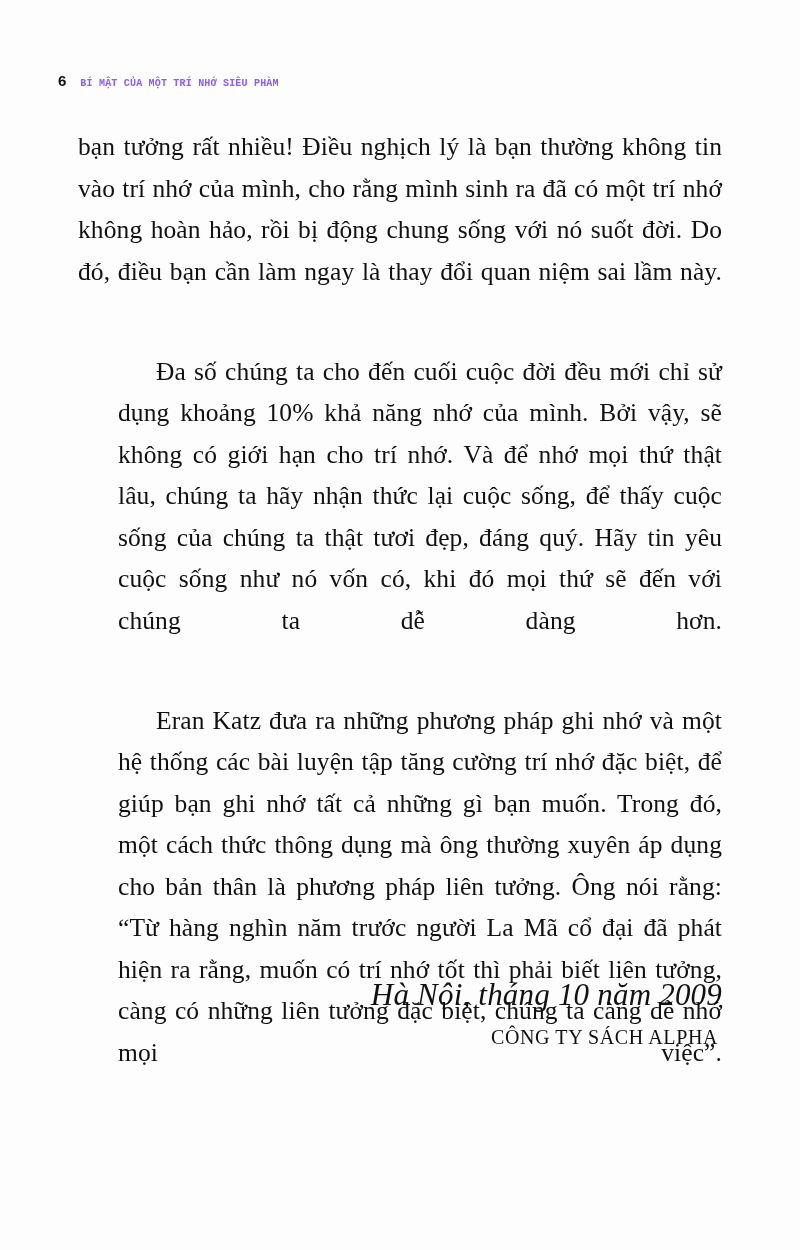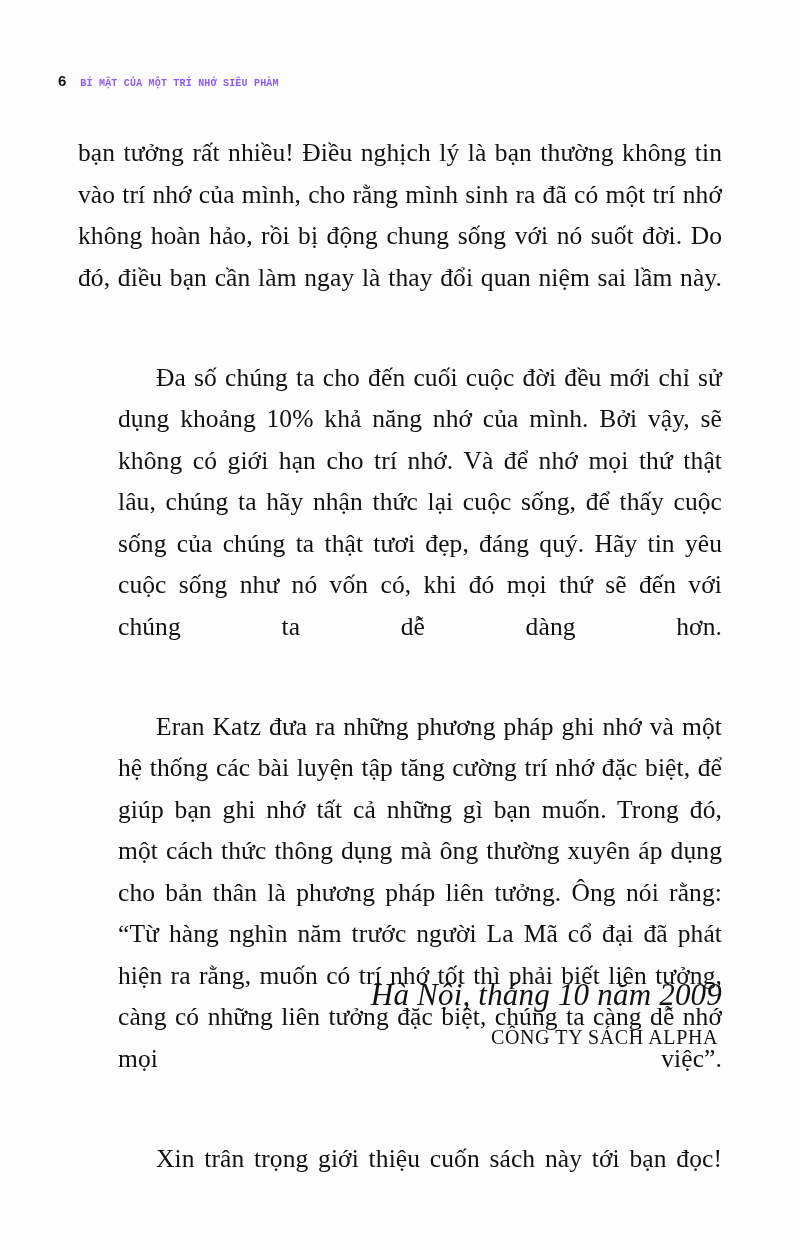--- a/index.html
+++ b/index.html
@@ -46,21 +46,21 @@
     font-family: Liberation Mono, monospace;
     font-weight: bold;
     font-size: 10px;
     letter-spacing: 0.2px;
     color: #8b5cf6;
   }
 
   
   .textblock {
     position: absolute;
-    top: 132px;
+    top: 126px;
     left: 78px;
     width: 644px;
   }
 
   .para {
     font-family: "Liberation Serif", serif;
     font-size: 25.5px;
     line-height: 41.5px;
     text-align: justify;
     text-justify: inter-word;
@@ -108,21 +108,20 @@
 
   <div class="running-head">
     <span class="folio">6</span>
     <span class="head-title">BÍ MẬT CỦA MỘT TRÍ NHỚ SIÊU PHÀM</span>
   </div>
 
   <div class="textblock">
     <p class="para">bạn tưởng rất nhiều! Điều nghịch lý là bạn thường không tin vào trí nhớ của mình, cho rằng mình sinh ra đã có một trí nhớ không hoàn hảo, rồi bị động chung sống với nó suốt đời. Do đó, điều bạn cần làm ngay là thay đổi quan niệm sai lầm này.</p>
     <p class="para indent">Đa số chúng ta cho đến cuối cuộc đời đều mới chỉ sử dụng khoảng 10% khả năng nhớ của mình. Bởi vậy, sẽ không có giới hạn cho trí nhớ. Và để nhớ mọi thứ thật lâu, chúng ta hãy nhận thức lại cuộc sống, để thấy cuộc sống của chúng ta thật tươi đẹp, đáng quý. Hãy tin yêu cuộc sống như nó vốn có, khi đó mọi thứ sẽ đến với chúng ta dễ dàng hơn.</p>
     <p class="para indent">Eran Katz đưa ra những phương pháp ghi nhớ và một hệ thống các bài luyện tập tăng cường trí nhớ đặc biệt, để giúp bạn ghi nhớ tất cả những gì bạn muốn. Trong đó, một cách thức thông dụng mà ông thường xuyên áp dụng cho bản thân là phương pháp liên tưởng. Ông nói rằng: “Từ hàng nghìn năm trước người La Mã cổ đại đã phát hiện ra rằng, muốn có trí nhớ tốt thì phải biết liên tưởng, càng có những liên tưởng đặc biệt, chúng ta càng dễ nhớ mọi việc”.</p>
-    <p class="para indent">Xin trân trọng giới thiệu cuốn sách này tới bạn đọc!</p>
   </div>
 
   <div class="closing">
     <div class="line-place">Hà Nội, tháng 10 năm 2009</div>
     <div class="line-company">CÔNG TY SÁCH ALPHA</div>
   </div>
 
 </div>
 
 </body></html>

